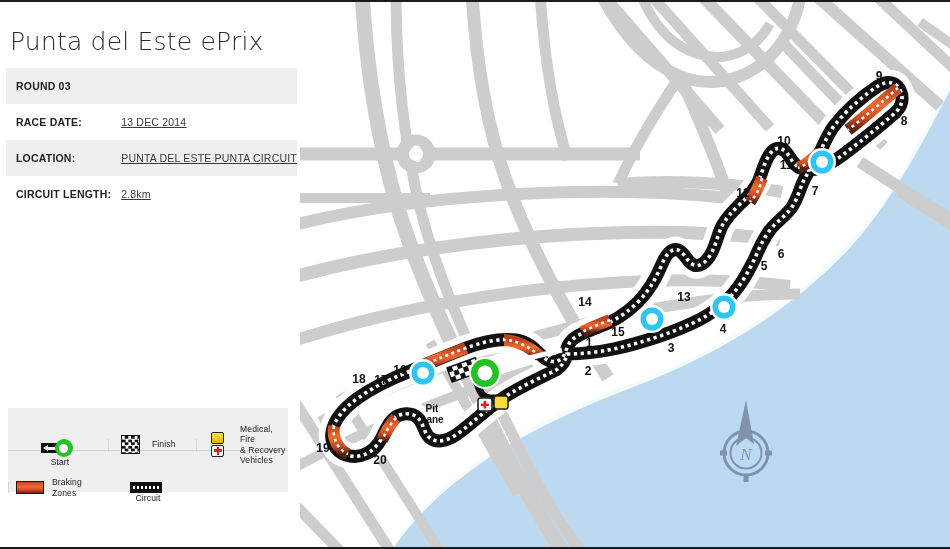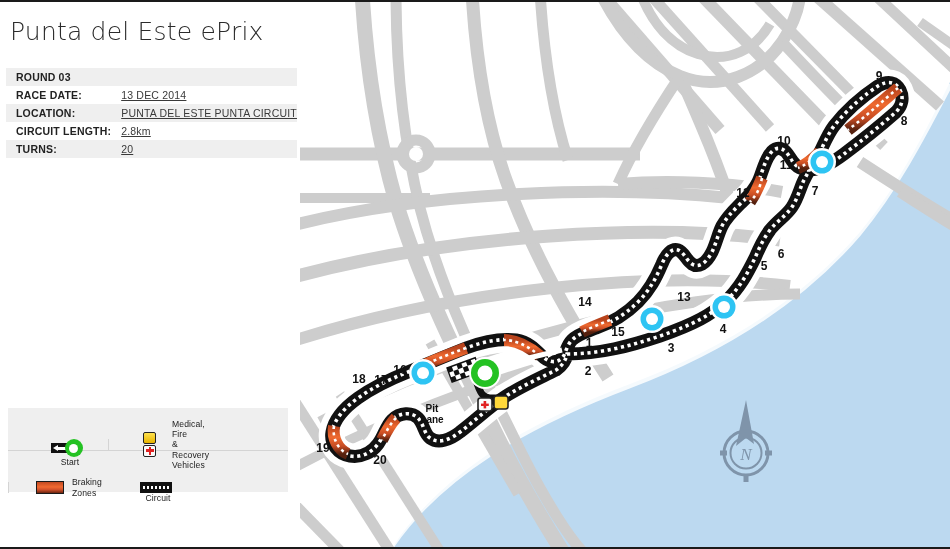--- a/index.html
+++ b/index.html
@@ -18,30 +18,30 @@
     box-sizing:border-box;
     overflow:hidden;
   }
 
   
   .left-panel{
     position:absolute;left:0;top:0;width:300px;height:549px;
     background:#ffffff;z-index:30;
   }
   .page-title{
-    position:absolute;left:10px;top:15px;
+    position:absolute;left:10px;top:25px;
     font-size:25px;font-weight:300;color:#2b2b2b;
     letter-spacing:.2px;white-space:nowrap;
     font-family:"DejaVu Sans", sans-serif;
   }
   .info-table{
     position:absolute;left:6px;top:66px;width:281px;
     border-collapse:collapse;
   }
-  .info-table tr{height:18px;}
+  .info-table tr{height:36px;}
   .info-table tr.alt{background:#efefef;}
   .info-table tr.plain{background:#ffffff;}
   .info-table td{
     padding:0 0 0 10px;vertical-align:middle;
     font-size:10.5px;
   }
   .info-label{
     font-weight:bold;color:#222;letter-spacing:.2px;
     width:108px;white-space:nowrap;
   }
@@ -49,21 +49,21 @@
 
   
   .legend{
     position:absolute;left:8px;top:406px;width:280px;height:84px;
     background:#efefef;box-sizing:border-box;
   }
   .legend-row{display:flex;height:42px;}
   .legend-row.top{border-bottom:1px solid #d4d4d4;}
   .legend-cell{
     display:flex;align-items:center;
-    box-sizing:border-box;padding-left:24px;margin-top:31px;
+    box-sizing:border-box;padding-left:4px;margin-top:31px;
   }
   .legend-cell.c1{width:100px;flex-direction:column;}
   .legend-cell.c2{width:88px;border-left:1px solid #d4d4d4;}
   .legend-cell.c3{width:92px;border-left:1px solid #d4d4d4;}
   .legend-ico{
     width:34px;min-width:34px;height:24px;
     display:flex;align-items:center;justify-content:center;
     margin-right:5px;
   }
   .legend-txt{
@@ -163,42 +163,44 @@
           <td class="info-value">13 DEC 2014</td>
         </tr>
         <tr class="alt">
           <td class="info-label">LOCATION:</td>
           <td class="info-value">PUNTA DEL ESTE PUNTA CIRCUIT</td>
         </tr>
         <tr class="plain">
           <td class="info-label">CIRCUIT LENGTH:</td>
           <td class="info-value">2.8km</td>
         </tr>
-        <tr class="alt">
-          <td class="info-label">TURNS:</td>
-          <td class="info-value">20</td>
-        </tr>
       </tbody>
     </table>
 
     <div class="legend">
       <div class="legend-row top">
 
         <div class="legend-cell c1">
           <div class="legend-ico">
             <div class="ico-start">
               <div class="bar"></div>
                 <div class="arw"></div>
                 <div class="arwbody"></div>
                 <div class="ring"></div>
             </div>
           </div>
           <div class="legend-txt">Start</div>
         </div>
 
+        <div class="legend-cell c2">
+          <div class="legend-ico">
+            <div class="ico-finish"></div>
+          </div>
+          <div class="legend-txt">Finish</div>
+        </div>
 
         <div class="legend-cell c3">
           <div class="legend-ico">
             <div class="ico-med">
               <div class="sq-y"></div>
                 <div class="sq-w"></div>
               <div class="cross-v"></div>
                 <div class="cross-h"></div>
             </div>
           </div>

